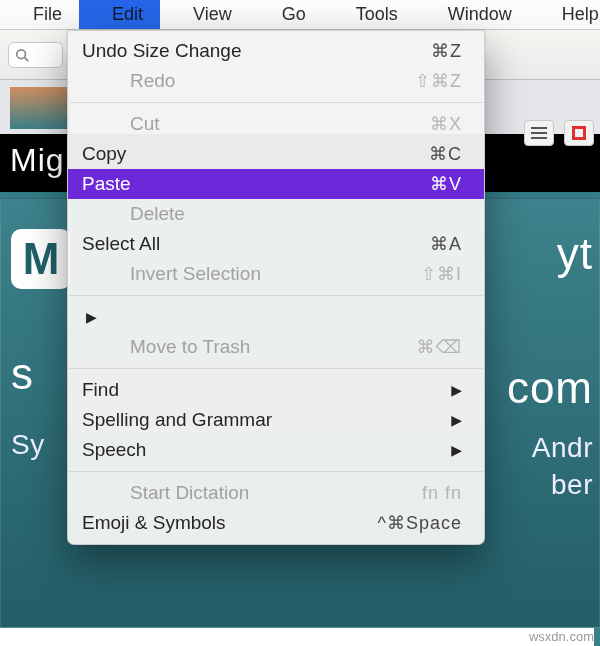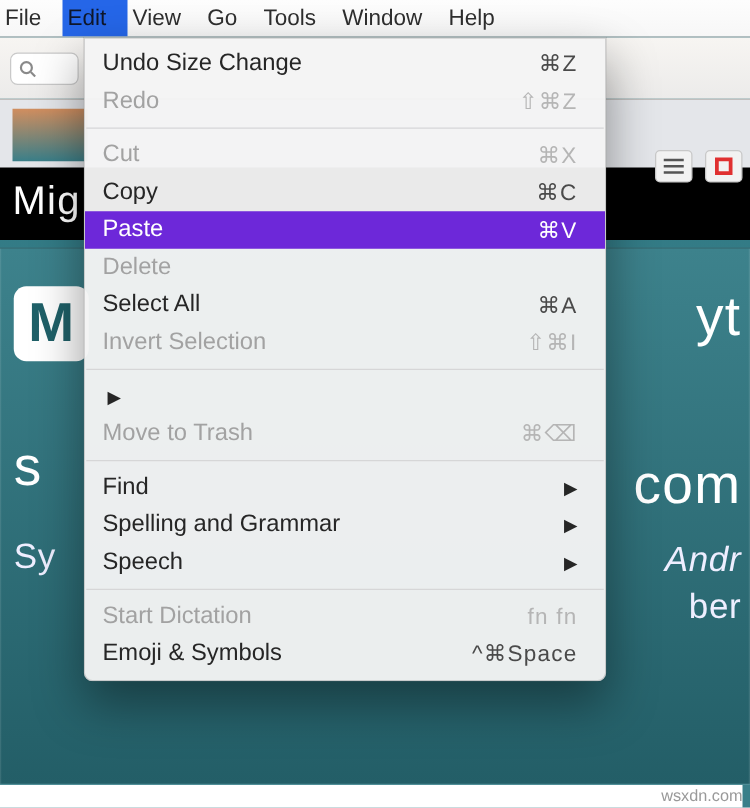--- a/index.html
+++ b/index.html
@@ -18,21 +18,21 @@
       background: linear-gradient(#fdfdfd, #f7f7f7);
       height: 30px;
       border-bottom: 1px solid #c9c9c9;
       align-items: stretch;
       font-size: 18px;
       color: #2e2e2e;
       position: relative;
       z-index: 100;
     }
     .menubar-item {
-      padding: 4px 17px 0 4px;
+      padding: 4px 17px 0 33px;
       cursor: default;
     }
     .menubar-item.active {
       background: #2566e8;
       color: #0f172a;
     }
 
     .toolbar {
       height: 50px;
       background: linear-gradient(#f7f5f2, #ecebea);
@@ -139,21 +139,21 @@
       align-items: center;
       padding: 0 22px 0 14px;
     }
     .menu-item .label { flex: 1; }
     .menu-item .shortcut {
       font-family: -apple-system, "Lucida Grande", sans-serif;
       color: #4a4a4a;
       letter-spacing: 1px;
       font-size: 18px;
     }
-    .menu-item.disabled { color: #a2a2a2; }
+    .menu-item.disabled { color: #a2a2a2; margin-left: 48px; }
     .menu-item.disabled .shortcut { color: #b5b5b5; }
     .menu-item.highlight {
       background: #6d28d9;
       color: #fff;
     }
     .menu-item.highlight .shortcut { color: #fff; }
     .separator {
       height: 1px;
       background: #d6d6d7;
       margin: 6px 1px;
@@ -223,21 +223,21 @@
     <div style="display:flex;">
       <div class="txt-row" style="color:#fff;">
         <span>s</span>
       </div>
       <div class="txt-row right-col" style="top:164px;">com</div>
     </div>
     <div style="height:30px"></div>
     <div style="display:flex;">
       <div class="txt-small">Sy</div>
     </div>
-    <div class="txt-small right-col" style="top:233px;font-style:italic;">Andr</div>
+    <div class="txt-small right-col" style="top:233px;">Andr</div>
     <div class="txt-small right-col" style="top:270px;">ber</div>
   </div>
 </div>
 
 <div class="menubar">
   <div class="menubar-item">File</div>
   <div class="menubar-item active">Edit</div>
   <div class="menubar-item">View</div>
   <div class="menubar-item">Go</div>
   <div class="menubar-item">Tools</div>

